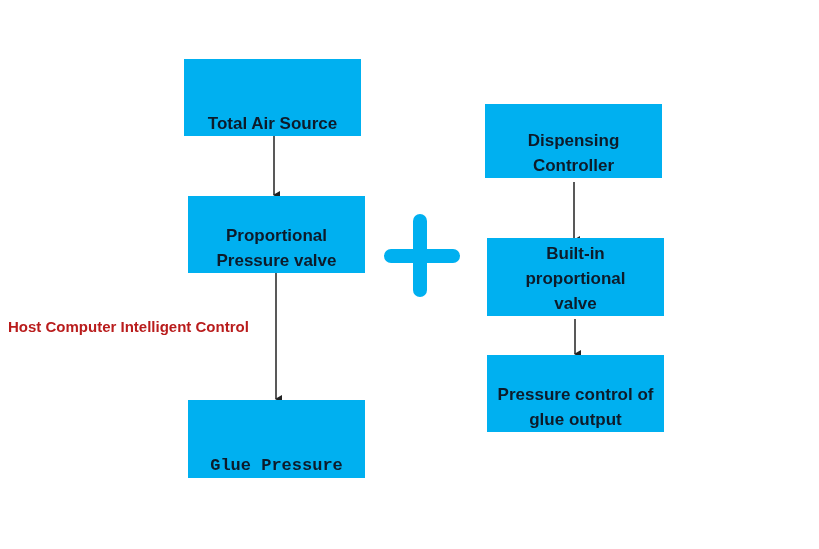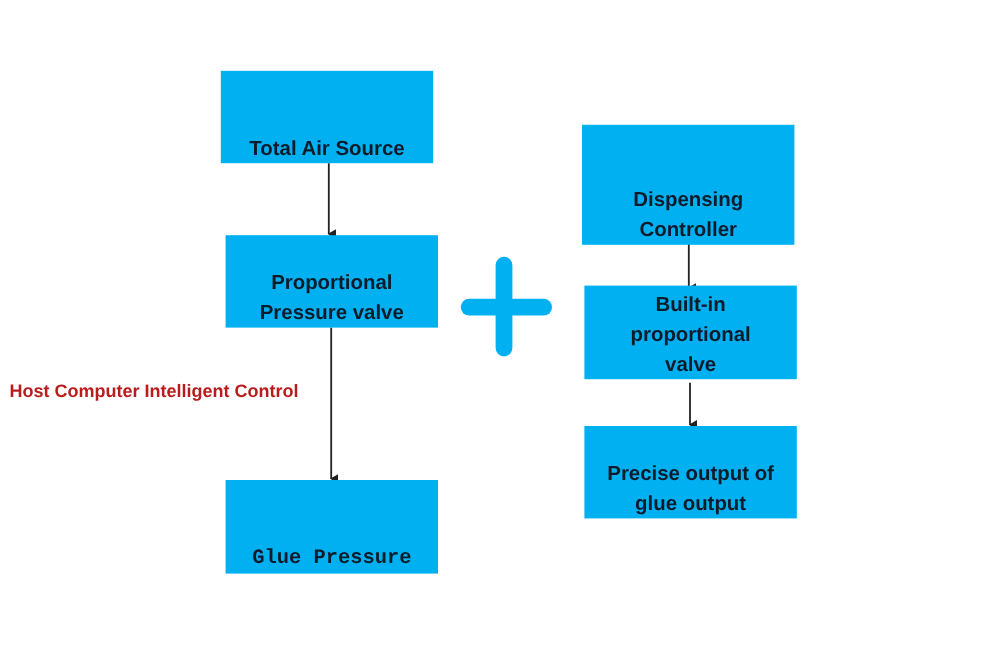--- a/index.html
+++ b/index.html
@@ -25,21 +25,21 @@
       font-weight: bold;
       font-size: 17px;
       line-height: 25px;
       box-sizing: border-box;
       padding: 0 6px;
       white-space: pre-line;
     }
     #b1 { left: 184px; top: 59px; width: 177px; height: 77px; }
     #b2 { left: 188px; top: 196px; width: 177px; height: 77px; }
     #b3 { left: 188px; top: 400px; width: 177px; height: 78px; font-family: Liberation Mono, monospace; }
-    #b4 { left: 485px; top: 104px; width: 177px; height: 100px; }
+    #b4 { left: 485px; top: 104px; width: 177px; height: 74px; }
     #b5 { left: 487px; top: 238px; width: 177px; height: 78px; }
     #b6 { left: 487px; top: 355px; width: 177px; height: 77px; }
 
     .side-label {
       position: absolute;
       left: 8px;
       top: 318px;
       font-size: 15px;
       font-weight: bold;
       color: #b91c1c;
@@ -87,15 +87,15 @@
 <div id="b4" class="box">
   <span>Dispensing
 Controller</span>
 </div>
 <div id="b5" class="box">
   <span>Built-in
 proportional
 valve</span>
 </div>
 <div id="b6" class="box">
-  <span>Precise output of
+  <span>Pressure control of
 glue output</span>
 </div>
 
 </body></html>

